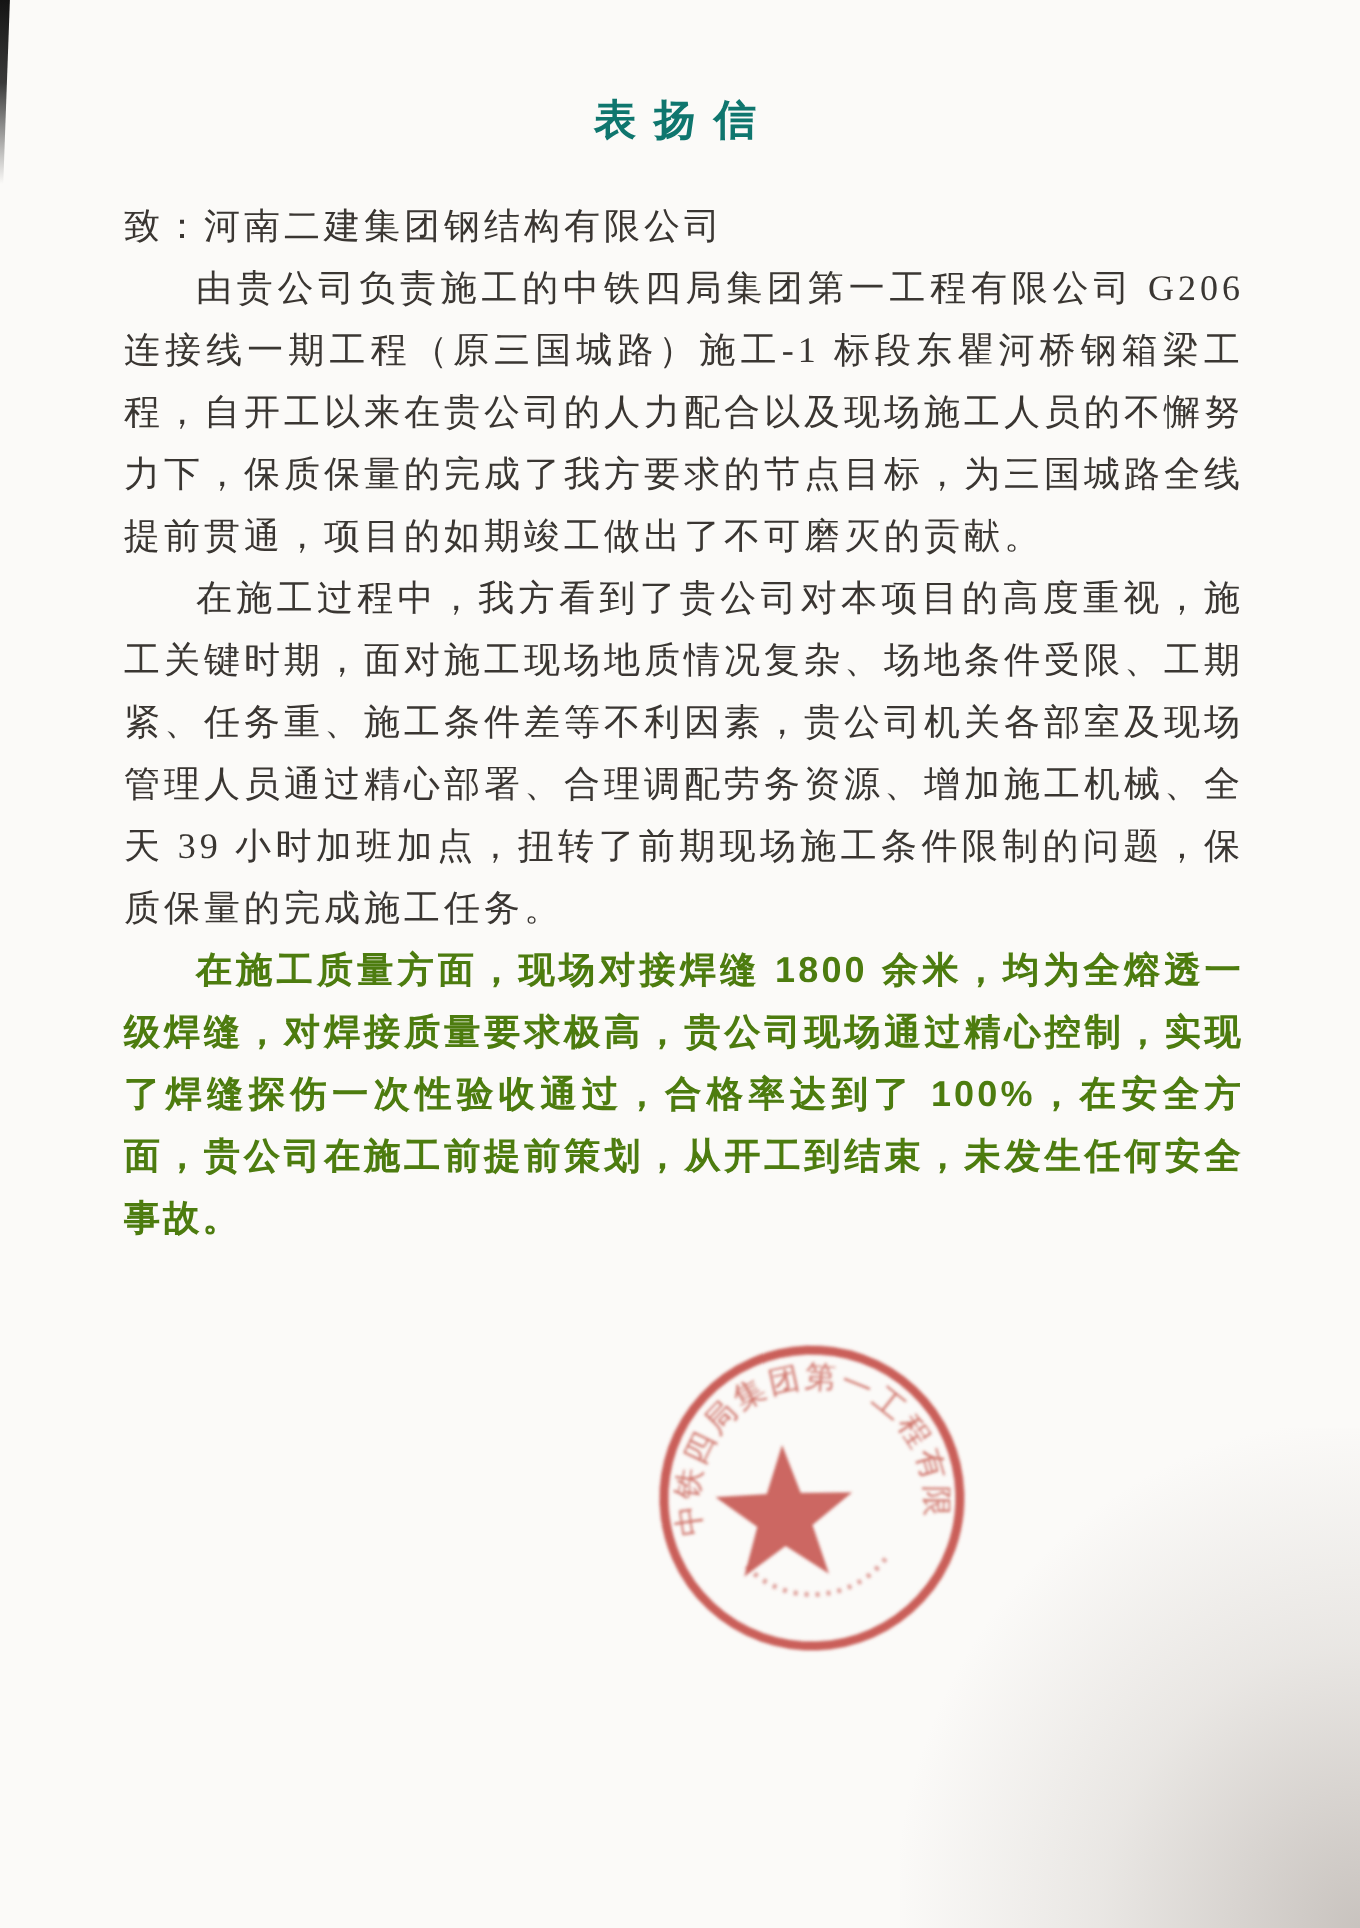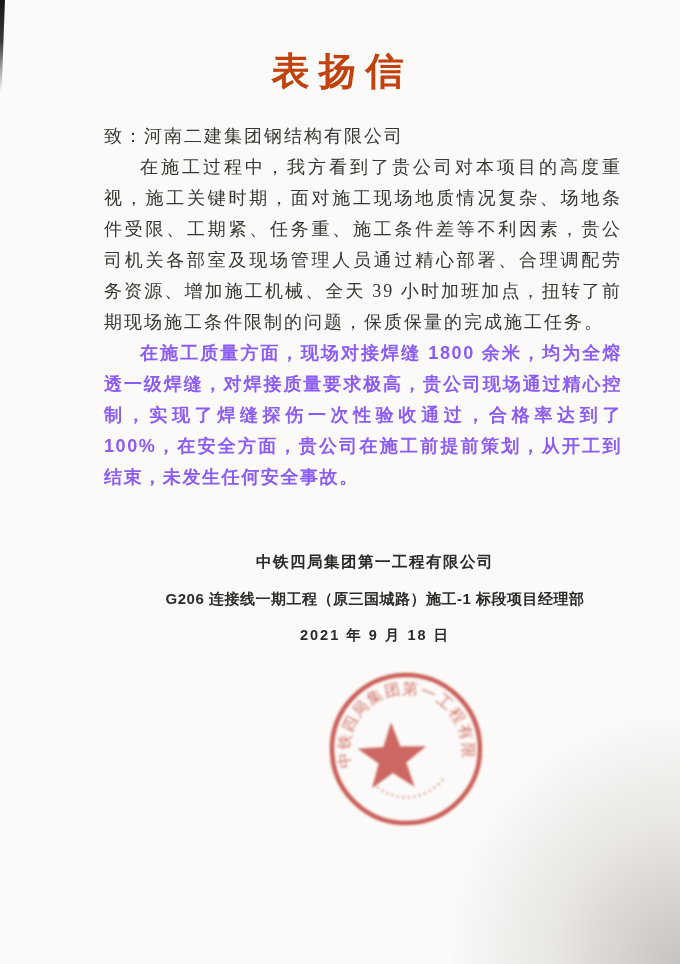--- a/index.html
+++ b/index.html
@@ -35,42 +35,41 @@
   .doc {
     position: absolute;
     left: 62px; top: 46px;
     width: 560px;
     color: #3a3632;
     filter: blur(0.25px);
   }
 
   .title {
     text-align: center;
-    font-size: 38px;
+    font-size: 21px;
     font-weight: bold;
     letter-spacing: 9px;
-    color: #c2410c;
+    color: #0f766e;
     margin-bottom: 24px;
   }
 
   .body-text {
     font-size: 18px;
     line-height: 31px;
     letter-spacing: 2px;
     text-align: justify;
-    margin-left: 42px;
   }
 
   .salutation { text-indent: 0; }
   .para { text-indent: 2em; }
 
   .sans {
     font-family: "Liberation Sans", "DejaVu Sans", sans-serif;
     font-weight: 600;
-    color: #8b5cf6;
+    color: #4d7c0f;
     letter-spacing: 1.6px;
   }
 
   .signature {
     margin-top: 50px;
     text-align: center;
     transform: translateX(33px);
     font-family: "Liberation Sans", "DejaVu Sans", sans-serif;
     font-weight: 600;
     color: #2d2a27;
@@ -96,28 +95,24 @@
 
   <div class="edge-artifact"></div>
   <div class="corner-shadow"></div>
 
   <div class="doc">
 
     <div class="title">表扬信</div>
 
     <div class="body-text salutation">致：河南二建集团钢结构有限公司</div>
 
+    <div class="body-text para">由贵公司负责施工的中铁四局集团第一工程有限公司 G206 连接线一期工程（原三国城路）施工-1 标段东瞿河桥钢箱梁工程，自开工以来在贵公司的人力配合以及现场施工人员的不懈努力下，保质保量的完成了我方要求的节点目标，为三国城路全线提前贯通，项目的如期竣工做出了不可磨灭的贡献。</div>
     <div class="body-text para">在施工过程中，我方看到了贵公司对本项目的高度重视，施工关键时期，面对施工现场地质情况复杂、场地条件受限、工期紧、任务重、施工条件差等不利因素，贵公司机关各部室及现场管理人员通过精心部署、合理调配劳务资源、增加施工机械、全天 39 小时加班加点，扭转了前期现场施工条件限制的问题，保质保量的完成施工任务。</div>
     <div class="body-text para sans">在施工质量方面，现场对接焊缝 1800 余米，均为全熔透一级焊缝，对焊接质量要求极高，贵公司现场通过精心控制，实现了焊缝探伤一次性验收通过，合格率达到了 100%，在安全方面，贵公司在施工前提前策划，从开工到结束，未发生任何安全事故。</div>
 
-    <div class="signature">
-      <div class="sig-company">中铁四局集团第一工程有限公司</div>
-      <div class="sig-dept">G206 连接线一期工程（原三国城路）施工-1 标段项目经理部</div>
-      <div class="sig-date">2021 年 9 月 18 日</div>
-    </div>
 
   </div>
 
   <svg class="seal" viewBox="0 0 160 160" aria-hidden="true">
     <defs>
       <filter id="sealBlur" x="-10%" y="-10%" width="120%" height="120%">
         <feGaussianBlur stdDeviation="0.8"></feGaussianBlur>
       </filter>
     </defs>
     <g filter="url(#sealBlur)">

